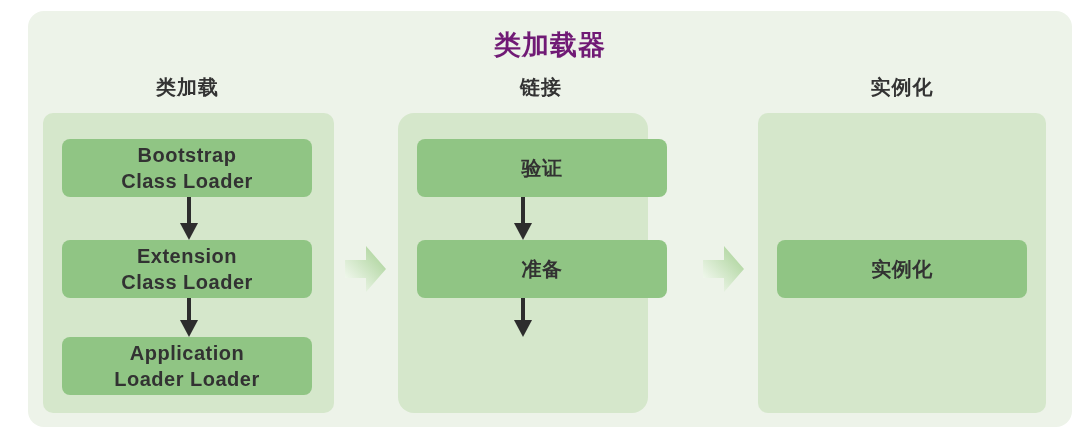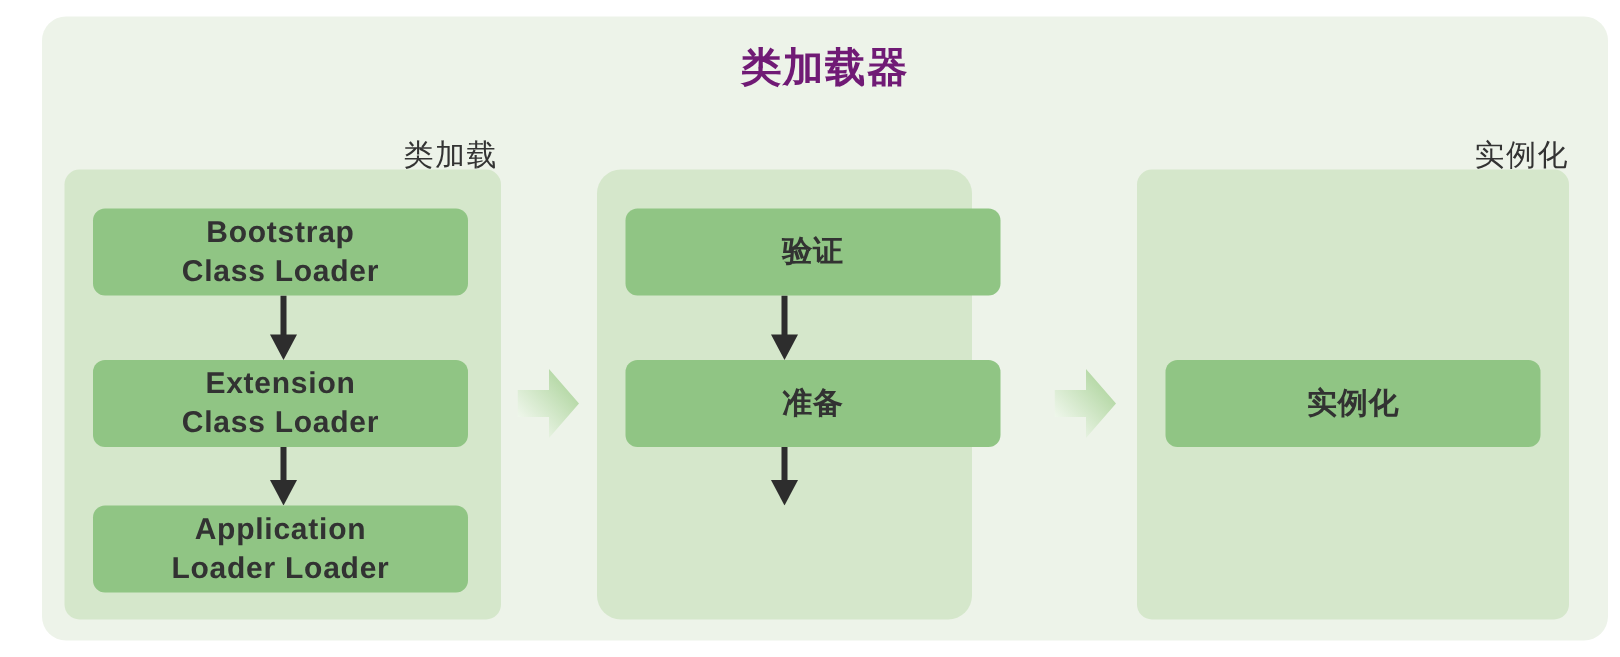--- a/index.html
+++ b/index.html
@@ -33,26 +33,25 @@
     width: 100%;
     text-align: center;
     font-size: 27px;
     font-weight: bold;
     color: #701a75;
     letter-spacing: 1px;
   }
   .col-header {
     position: absolute;
     top: 63px;
-    text-align: right;
+    text-align: center;
     font-size: 20px;
-    font-weight: normal;
+    font-weight: bold;
     color: #333333;
     letter-spacing: 1px;
-    margin-top: 16px;
   }
   .col-header.h1 { left: 15px;  width: 289px; }
   .col-header.h2 { left: 370px; width: 286px; }
   .col-header.h3 { left: 730px; width: 288px; }
   .panel {
     position: absolute;
     top: 102px;
     height: 300px;
     background: #d5e7cb;
     border-radius: 10px;
@@ -100,20 +99,21 @@
 </style>
 </head>
 <body>
 
 <div class="stage">
   <div class="card">
 
     <div class="title">类加载器</div>
 
     <div class="col-header h1">类加载</div>
+    <div class="col-header h2">链接</div>
     <div class="col-header h3">实例化</div>
 
     <div class="panel p1">
       <div class="node row1">Bootstrap
 Class Loader</div>
       <svg class="down-arrow a1" width="18" height="43" viewBox="0 0 18 43">
         <rect x="7" y="0" width="4" height="28" fill="#2d2d2d"></rect>
         <polygon points="0,26 18,26 9,43" fill="#2d2d2d"></polygon>
       </svg>
       <div class="node row2">Extension

